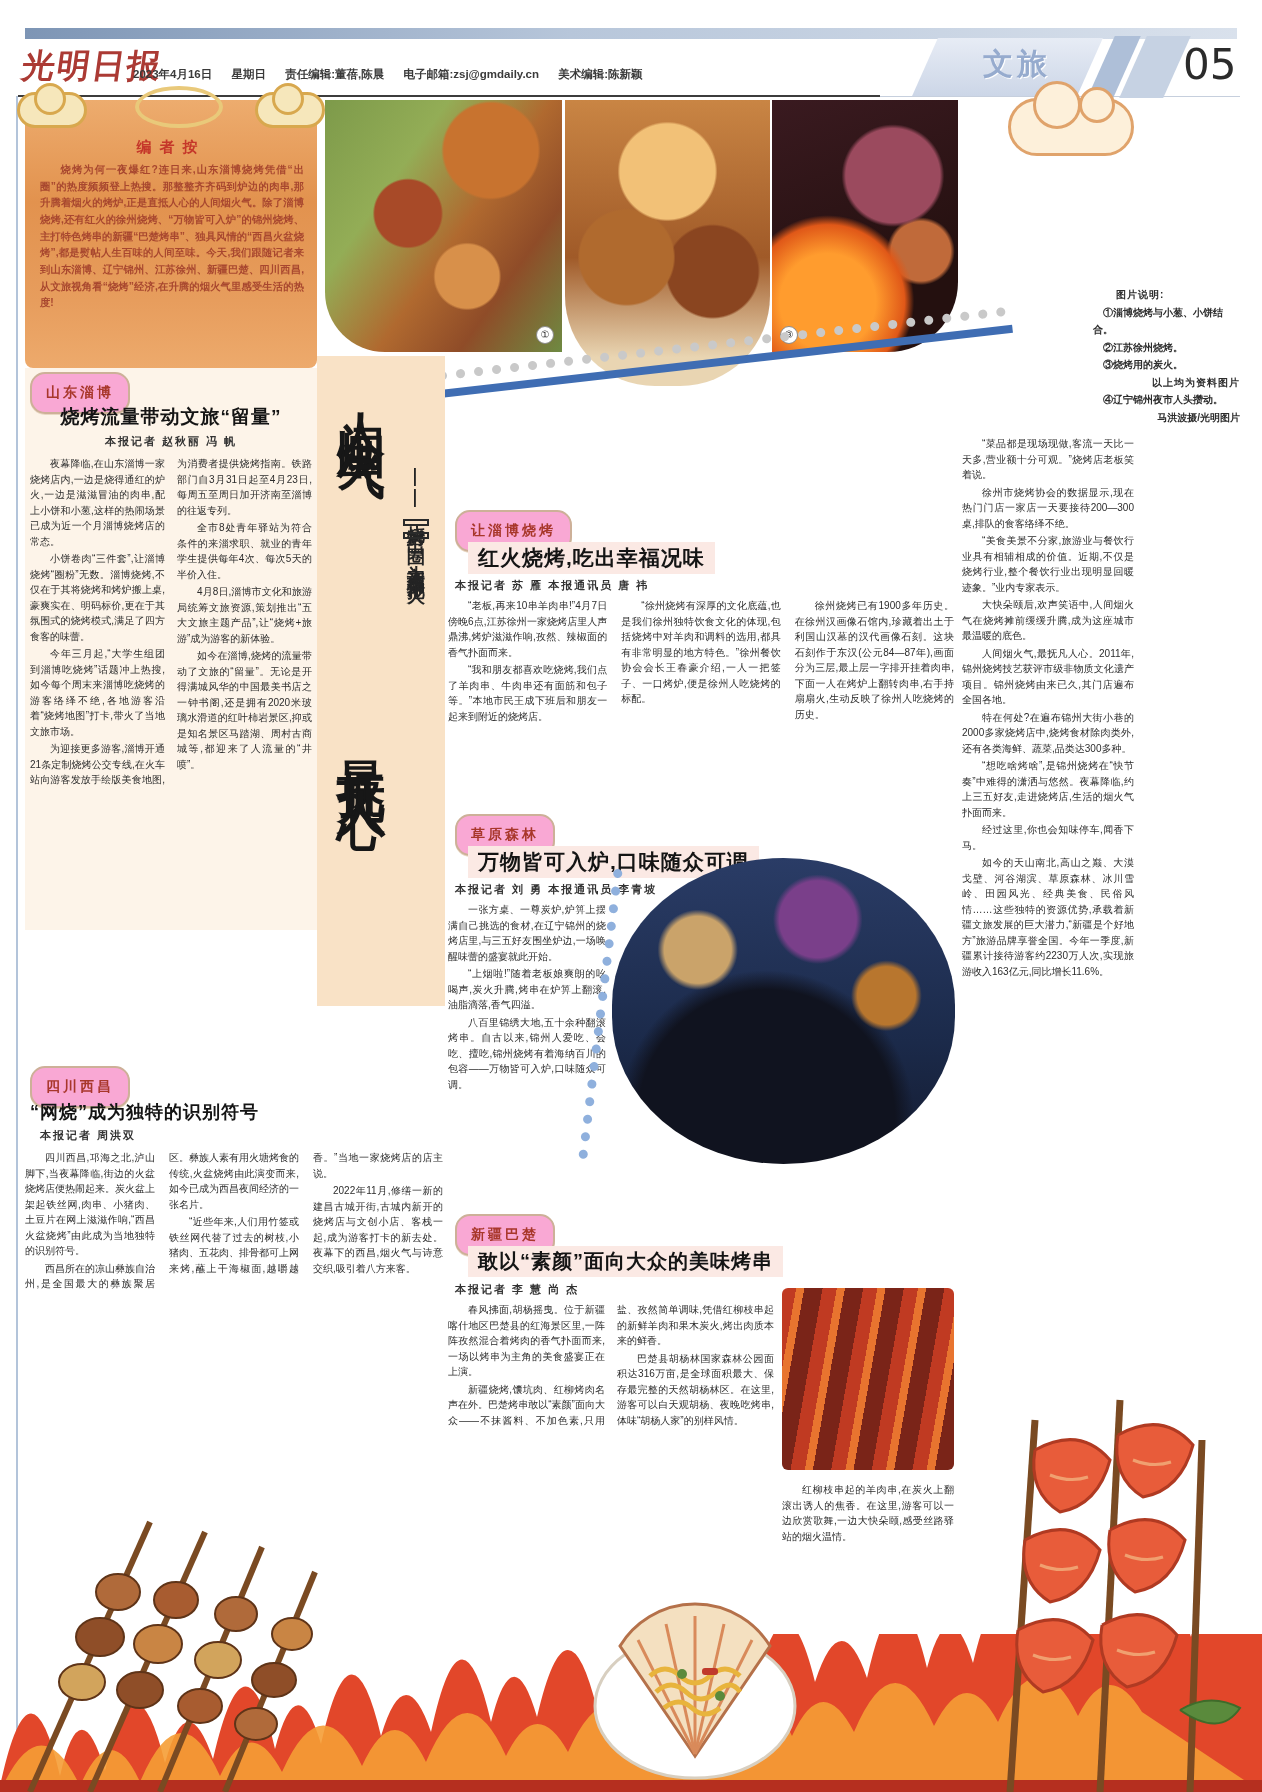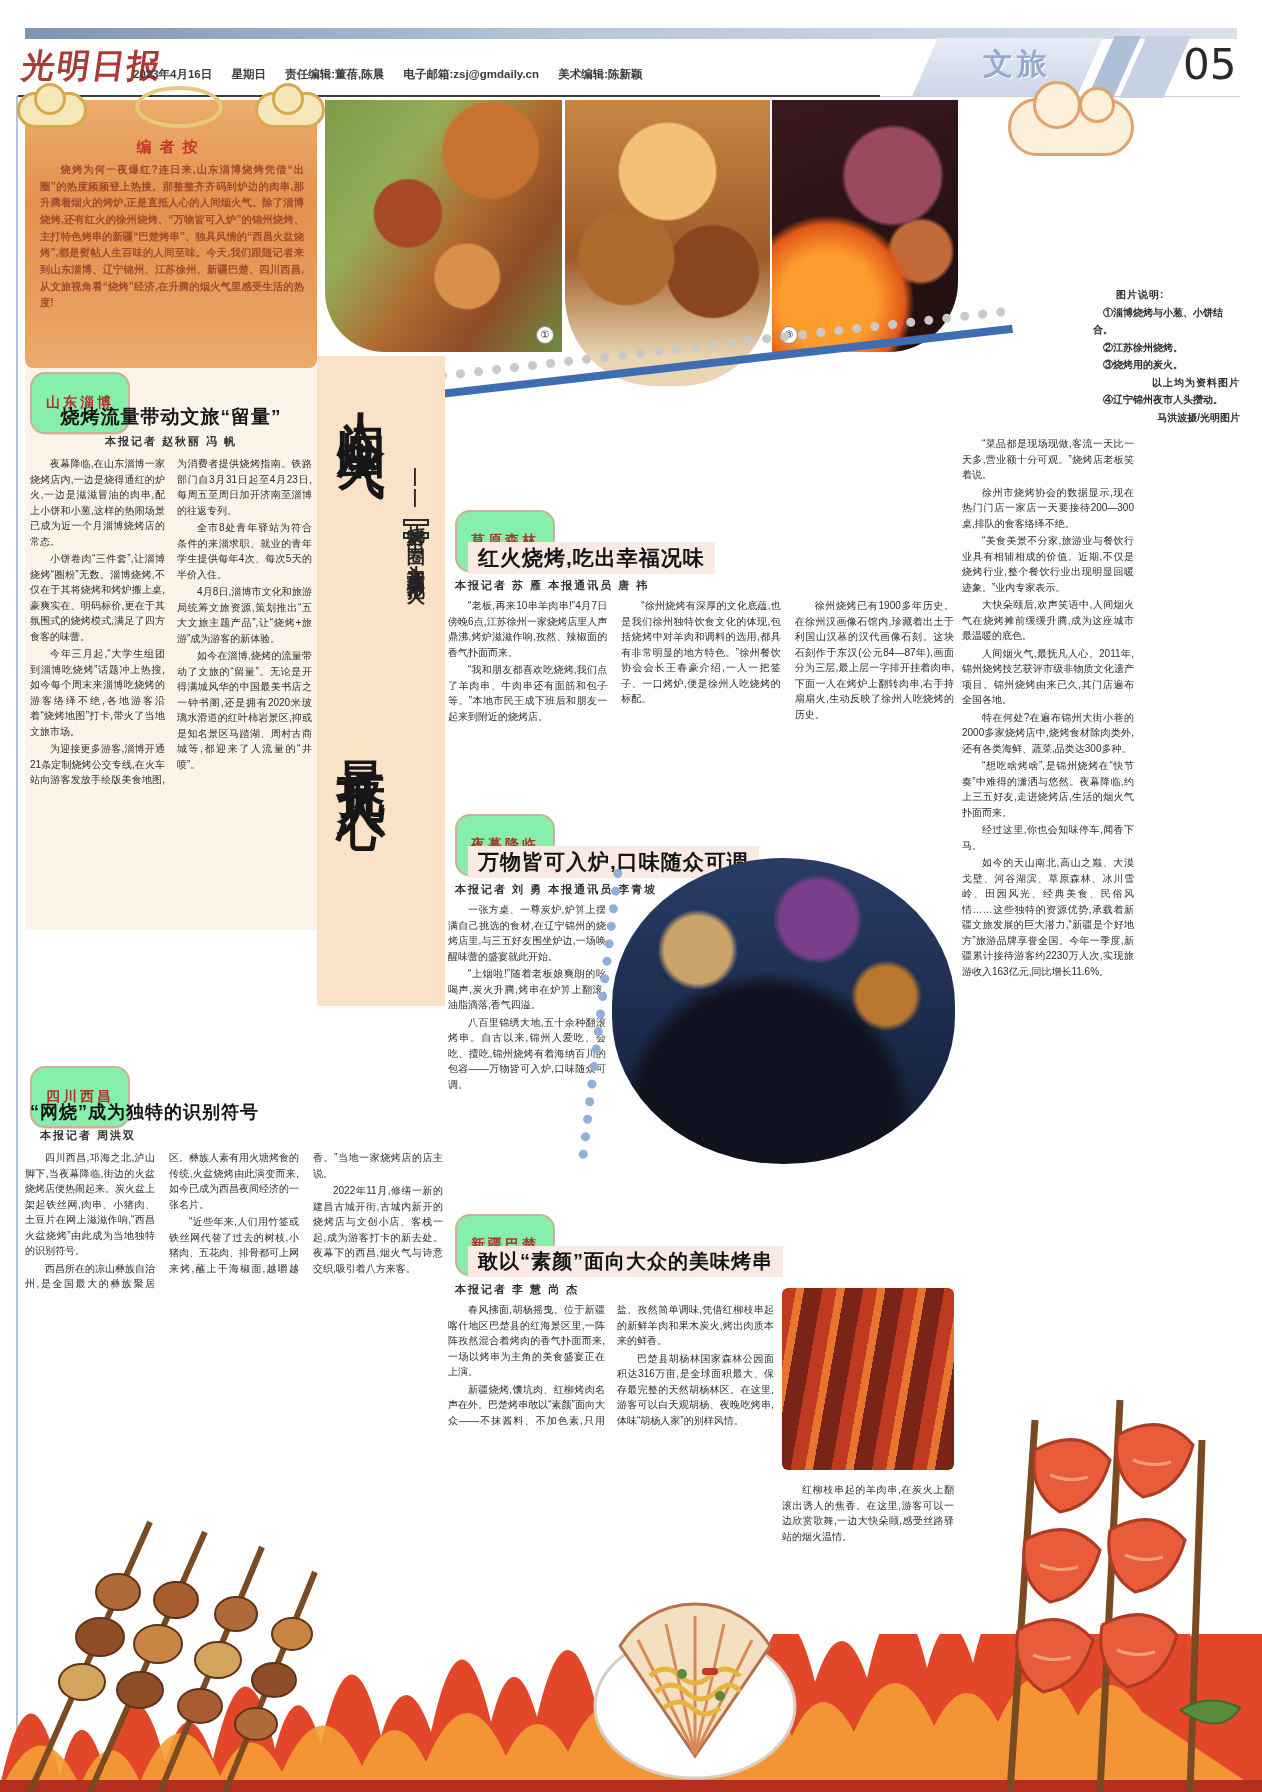--- a/index.html
+++ b/index.html
@@ -31,22 +31,22 @@
   .cloud:before{content:"";position:absolute;left:14px;top:-12px;width:26px;height:26px;
                 background:#f6e7bb;border:3px solid #d8a84e;border-radius:50%;}
   .swirl{position:absolute;border:4px solid #e9c97a;border-radius:50%;background:transparent;}
   .ednote-label{position:absolute;left:0;right:0;top:38px;text-align:center;font-size:15px;
                 font-weight:bold;color:#c5372a;letter-spacing:8px;}
   .ednote-body{position:absolute;left:15px;right:13px;top:62px;font-size:10.3px;line-height:1.62;
                color:#a8472f;text-align:justify;text-indent:2em;font-weight:bold;}
   
   .panel-zibo{left:25px;top:368px;width:292px;height:562px;background:#fdf4e9;}
   .panel-strip{left:317px;top:356px;width:128px;height:650px;background:#f9e2c6;}
-  .tag{display:inline-block;background:#86efac;border:2px solid #cdb098;border-radius:15px;
-       padding:20px 14px;font-size:14px;font-weight:bold;color:#a8372b;letter-spacing:3px;
+  .tag{display:inline-block;background:#f9a8d4;border:2px solid #cdb098;border-radius:15px;
+       padding:10px 14px;font-size:14px;font-weight:bold;color:#a8372b;letter-spacing:3px;
        box-shadow:0 1px 0 #e8d7c2;}
   .headline{font-weight:bold;color:#141414;letter-spacing:1px;}
   .hl-bg{background:#fbe9e4;padding:2px 10px;}
   .byline{font-size:11px;color:#333;}
   .byline b{font-weight:bold;letter-spacing:2px;}
   .body-text{font-size:10px;line-height:1.55;color:#2c2c2c;text-align:justify;}
   .body-text p{margin:0 0 2px 0;text-indent:2em;}
   .cols2{column-count:2;column-gap:12px;}
   .cols3{column-count:3;column-gap:14px;}
   
@@ -186,33 +186,33 @@
     </div>
 
   <div class="abs panel-strip"></div>
   <div class="abs vtext lead-main" style="left:330px;top:374px;height:280px;">人间烟火气</div>
   <div class="abs vtext lead-main" style="left:330px;top:722px;height:280px;">最抚凡人心</div>
   <div class="abs vtext lead-sub" style="left:404px;top:468px;height:520px;">
     <span>——烧烤</span><span class="boxed">出</span><span class="boxed">圈</span><span>,为文旅市场添把火</span>
   </div>
 
   <div class="abs" style="left:455px;top:510px;">
-    <span class="tag">草原森林</span>
+    <span class="tag">让淄博烧烤</span>
   </div>
   <div class="abs headline hl-bg" style="left:468px;top:542px;font-size:21px;">红火烧烤,吃出幸福况味</div>
   <div class="abs byline" style="left:455px;top:578px;"><b>本报记者 苏 雁 本报通讯员 唐 祎</b></div>
   <div class="abs body-text cols3" style="left:448px;top:598px;width:506px;height:200px;">
       <p>“老板,再来10串羊肉串!”4月7日傍晚6点,江苏徐州一家烧烤店里人声鼎沸,烤炉滋滋作响,孜然、辣椒面的香气扑面而来。</p>
       <p>“我和朋友都喜欢吃烧烤,我们点了羊肉串、牛肉串还有面筋和包子等。”本地市民王成下班后和朋友一起来到附近的烧烤店。</p>
       <p>“徐州烧烤有深厚的文化底蕴,也是我们徐州独特饮食文化的体现,包括烧烤中对羊肉和调料的选用,都具有非常明显的地方特色。”徐州餐饮协会会长王春豪介绍,一人一把签子、一口烤炉,便是徐州人吃烧烤的标配。</p>
       <p>徐州烧烤已有1900多年历史。在徐州汉画像石馆内,珍藏着出土于利国山汉墓的汉代画像石刻。这块石刻作于东汉(公元84—87年),画面分为三层,最上层一字排开挂着肉串,下面一人在烤炉上翻转肉串,右手持扇扇火,生动反映了徐州人吃烧烤的历史。</p>
     </div>
 
   <div class="abs" style="left:455px;top:814px;">
-    <span class="tag">夜幕降临</span>
+    <span class="tag">草原森林</span>
   </div>
   <div class="abs headline hl-bg" style="left:468px;top:846px;font-size:21px;">万物皆可入炉,口味随众可调</div>
   <div class="abs byline" style="left:455px;top:882px;"><b>本报记者 刘 勇 本报通讯员 李青坡</b></div>
   <div class="abs body-text" style="left:448px;top:902px;width:158px;height:262px;">
       <p>一张方桌、一尊炭炉,炉箅上摆满自己挑选的食材,在辽宁锦州的烧烤店里,与三五好友围坐炉边,一场唤醒味蕾的盛宴就此开始。</p>
       <p>“上烟啦!”随着老板娘爽朗的吆喝声,炭火升腾,烤串在炉箅上翻滚,油脂滴落,香气四溢。</p>
       <p>八百里锦绣大地,五十余种翻滚烤串。自古以来,锦州人爱吃、会吃、擅吃,锦州烧烤有着海纳百川的包容——万物皆可入炉,口味随众可调。</p>
     </div>
   <div class="abs night-chain"></div>
   <div class="photo photo-night">

